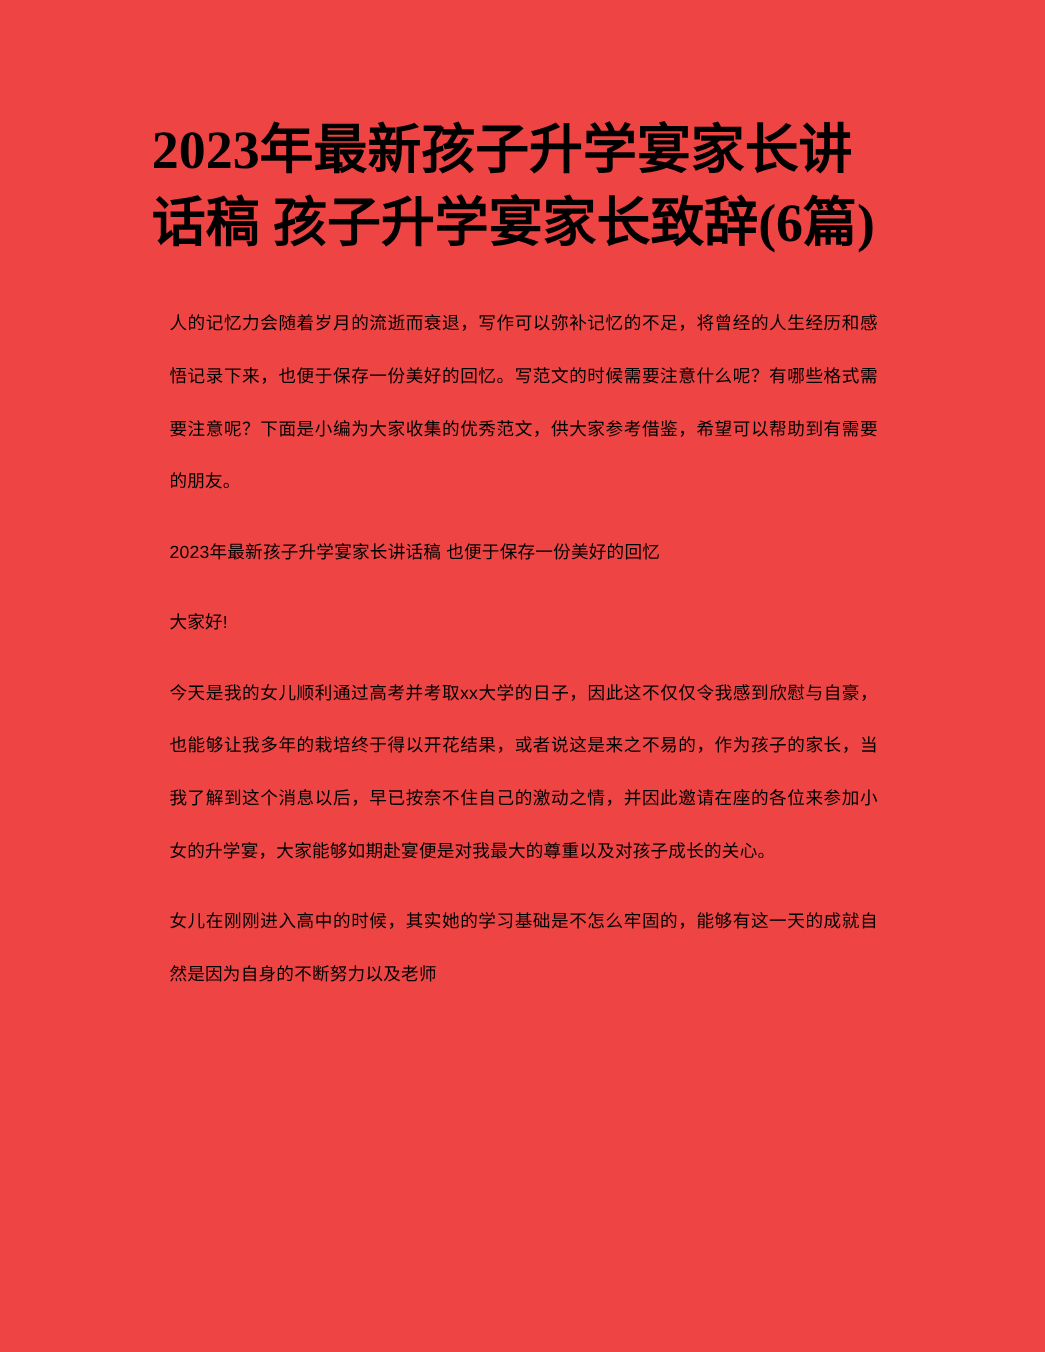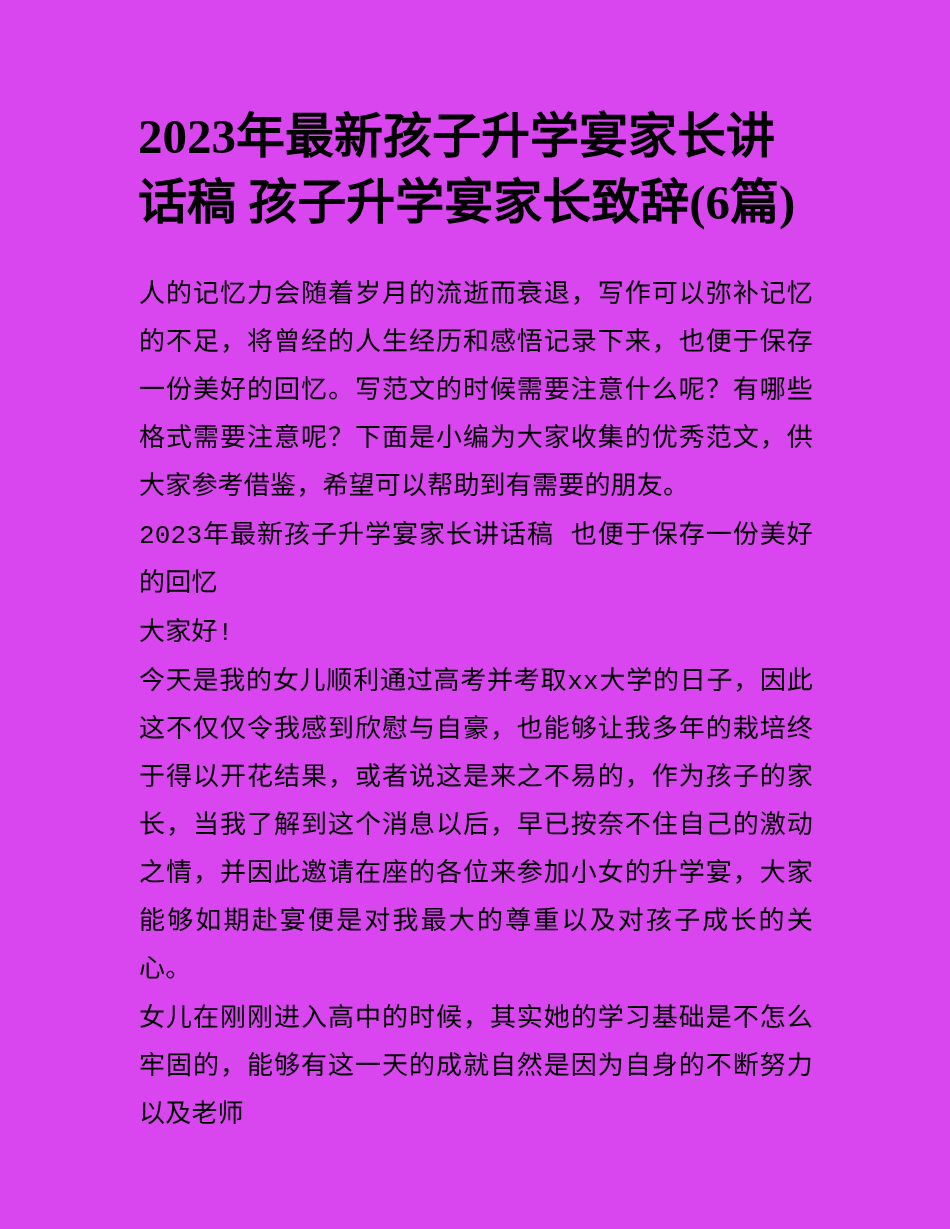--- a/index.html
+++ b/index.html
@@ -5,21 +5,21 @@
 <style>
   html, body {
     margin: 0;
     padding: 0;
     background: #ffffff;
   }
   .page {
     position: relative;
     width: 950px;
     height: 1229px;
-    background: #d946ef;
+    background: #ef4444;
     margin: 0 auto;
     overflow: hidden;
     box-sizing: border-box;
   }
   .content {
     position: absolute;
     left: 138px;
     top: 104px;
     width: 676px;
   }
@@ -27,25 +27,25 @@
     font-family: "Liberation Serif", "DejaVu Serif", serif;
     font-weight: bold;
     font-size: 49px;
     line-height: 1.34;
     color: #000000;
     margin: 0 0 36px 0;
     letter-spacing: 0px;
     word-break: break-all;
   }
   p.para {
-    font-family: Liberation Mono, monospace;
-    font-size: 26px;
+    font-family: Liberation Sans, sans-serif;
+    font-size: 16px;
     line-height: 48px;
     color: #000000;
-    margin: 1px;
+    margin: 16px;
     text-align: justify;
     text-justify: inter-ideograph;
     word-break: break-all;
     letter-spacing: 0.2px;
   }
   p.para.indent-none {
     text-indent: 0;
   }
 </style>
 </head>

